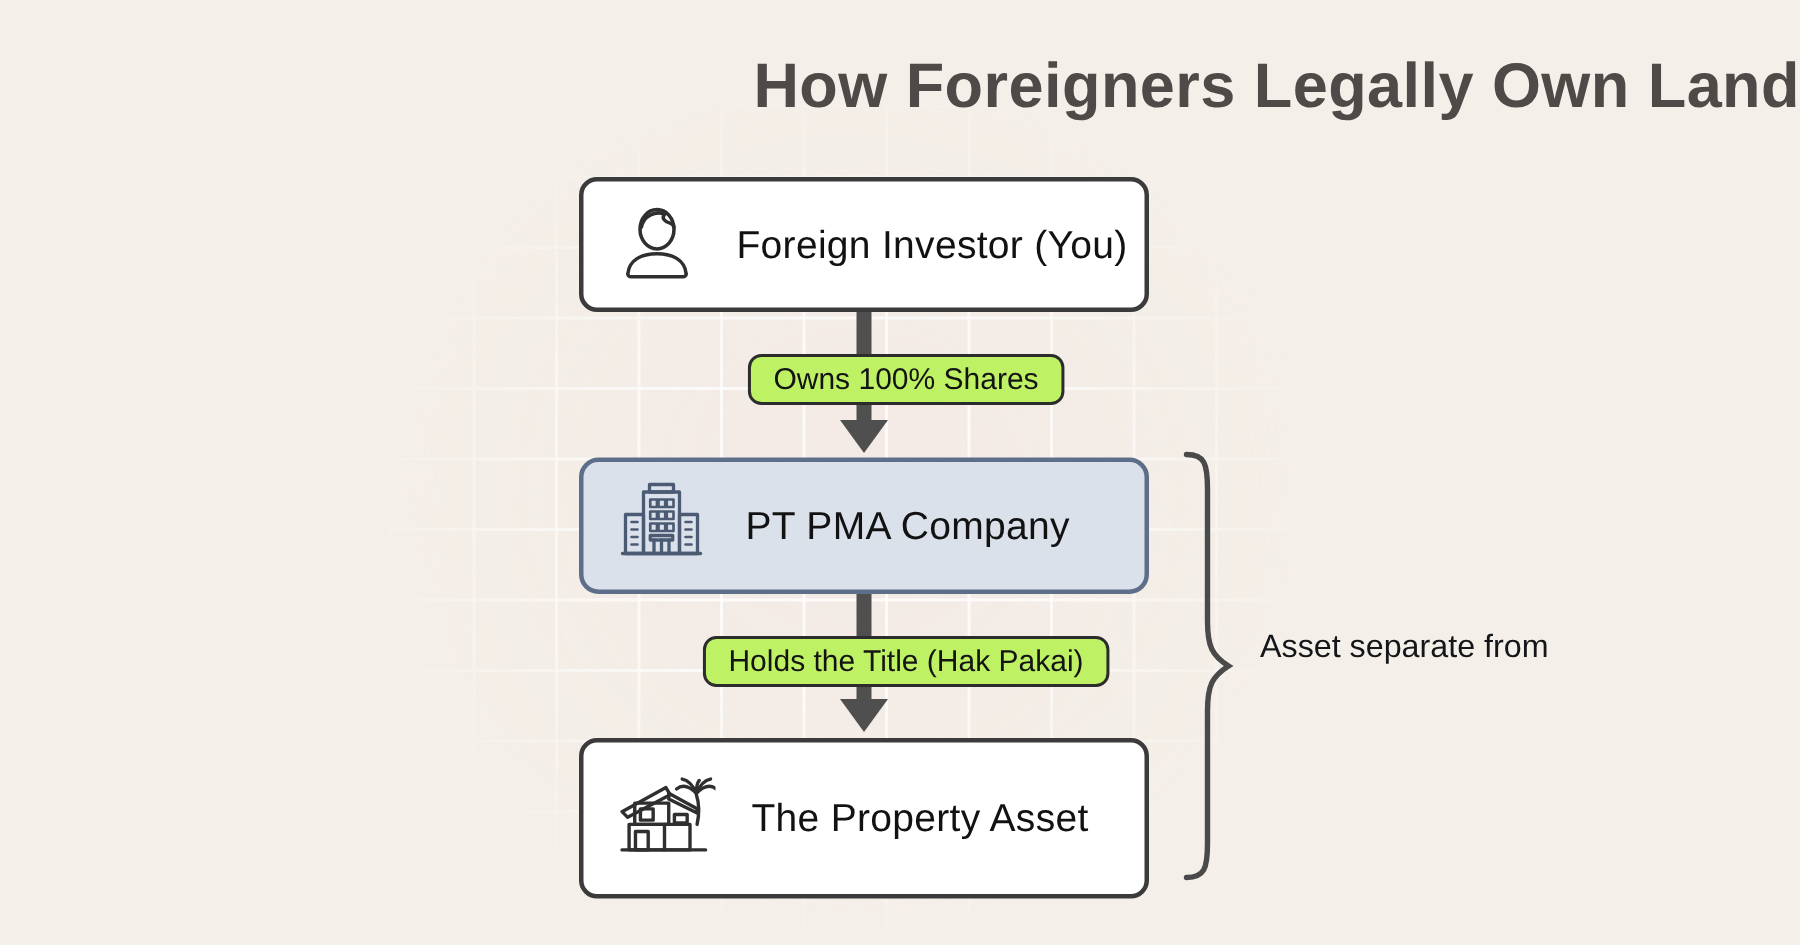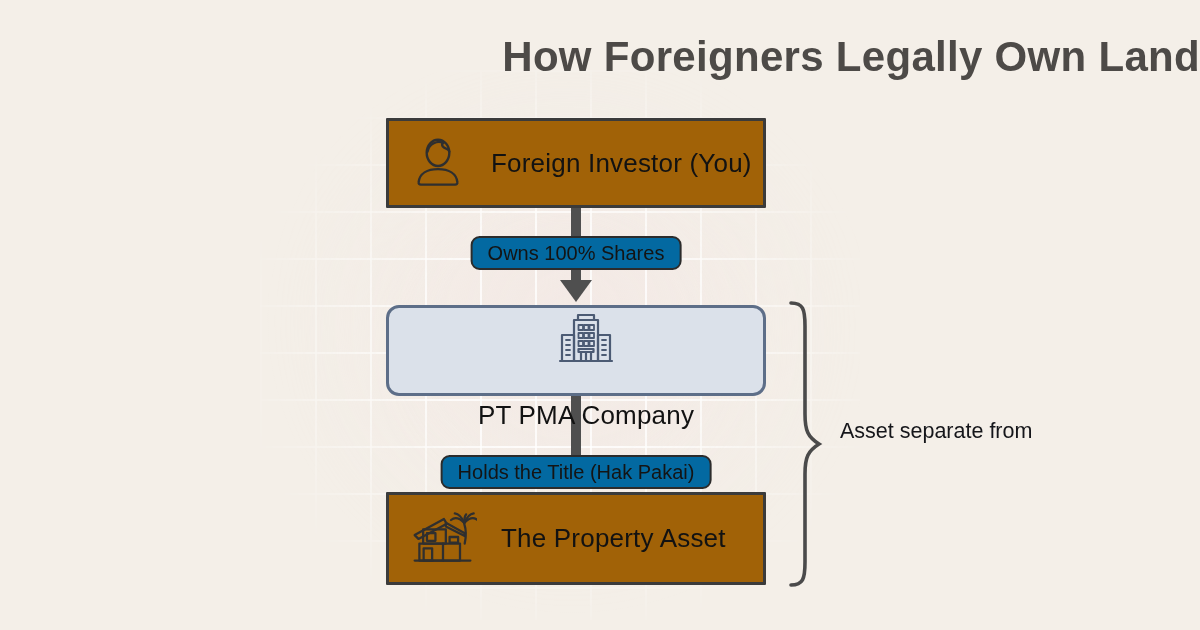--- a/index.html
+++ b/index.html
@@ -19,37 +19,37 @@
     -webkit-mask-image:radial-gradient(ellipse at center, #000 30%, transparent 78%);
     mask-image:radial-gradient(ellipse at center, #000 30%, transparent 78%);
     pointer-events:none;
   }
   .page-title{
     position:absolute;left:0;top:33px;width:1200px;text-align:right;
     font-size:42px;font-weight:700;color:#4d4a47;letter-spacing:.3px;
   }
   .node{
     position:absolute;left:386px;width:380px;height:90px;box-sizing:border-box;
-    background:#a16207;border:3px solid #3b3b3b;border-radius:1px;
+    background:#ffffff;border:3px solid #3b3b3b;border-radius:12px;
     display:flex;align-items:center;padding-left:20px;gap:24px;z-index:3;
   }
   .node--highlight{
-    background:#dbe1ea;border:3px solid #5d6e88;border-radius:13px;flex-direction:column;
+    background:#dbe1ea;border:3px solid #5d6e88;border-radius:13px;
   }
   .node .label{font-size:26px;font-weight:500;color:#121212;letter-spacing:.2px;}
   .node svg{flex:0 0 auto;}
   .shaft{position:absolute;left:571px;width:10px;background:#4f4f4f;z-index:1;}
   .ahead{
     position:absolute;left:560px;width:0;height:0;z-index:1;
     border-left:16px solid transparent;border-right:16px solid transparent;
     border-top:22px solid #4f4f4f;
   }
   .pill{
-    position:absolute;left:576px;transform:translateX(-50%);z-index:4;
-    background:#0369a1;border:2px solid #2c2c2c;border-radius:9px;
+    position:absolute;left:604px;transform:translateX(-50%);z-index:4;
+    background:#bef264;border:2px solid #2c2c2c;border-radius:9px;
     height:34px;line-height:31px;padding:0 15px;box-sizing:border-box;
     font-size:20px;color:#141414;white-space:nowrap;
   }
   .brace{position:absolute;left:786px;top:300px;z-index:2;}
   .annotation{
     position:absolute;left:840px;top:418px;z-index:2;
     font-size:21.5px;line-height:27px;color:#15161a;
   }
 </style>
 </head>
@@ -60,21 +60,21 @@
   <div class="grid-overlay"></div>
 
   <div class="page-title">How Foreigners Legally Own Land</div>
 
   <div class="shaft" style="top:206px;height:76px;"></div>
   <div class="ahead" style="top:280px;"></div>
   <div class="pill" style="top:236px;">Owns 100% Shares</div>
 
   <div class="shaft" style="top:394px;height:74px;"></div>
   <div class="ahead" style="top:466px;"></div>
-  <div class="pill" style="top:424px;margin-top:31px;">Holds the Title (Hak Pakai)</div>
+  <div class="pill" style="top:424px;">Holds the Title (Hak Pakai)</div>
 
   <div class="node" style="top:118px;">
     <span>
       <svg width="58" height="58" viewBox="0 0 64 64" fill="none" stroke="#2f2f2f" stroke-width="2.6" stroke-linecap="round" stroke-linejoin="round">
         <path d="M13 58 h38 c1.6 0 2.6-1.1 2.4-2.6 c-1-9.6-9.6-14.4-21.4-14.4 s-20.4 4.8-21.4 14.4 c-.2 1.5 .8 2.6 2.4 2.6 z"></path>
         <ellipse cx="32" cy="23" rx="12.5" ry="14.5"></ellipse>
         <path d="M20.5 21.5 c1.5-8.5 11-12.5 17-9.5 c-2.5 3 .5 5.5 4 6.5 c1.6 .5 2.6 1.6 3 3"></path>
       </svg>
     </span>
     <span class="label">Foreign Investor (You)</span>
@@ -101,21 +101,21 @@
           <path d="M48 32 h4 M48 37 h4 M48 42 h4 M48 47 h4"></path>
         </g>
         <rect x="24.5" y="41" width="15" height="3"></rect>
         <path d="M27 44 v9 M32 44 v9 M37 44 v9"></path>
         <path d="M6 53 h52"></path>
       </svg>
     </span>
     <span class="label">PT PMA Company</span>
   </div>
 
-  <div class="node" style="top:492px;height:93px;">
+  <div class="node" style="top:492px;height:107px;">
     <span>
       <svg width="68" height="62" viewBox="0 0 72 64" fill="none" stroke="#2f2f2f" stroke-width="2.4" stroke-linecap="round" stroke-linejoin="round">
         <path d="M6 57 h59"></path>
         <rect x="11" y="39" width="43" height="18"></rect>
         <path d="M36 39 V57"></path>
         <rect x="15.5" y="44" width="9" height="13"></rect>
         <rect x="15" y="24" width="24" height="15"></rect>
         <rect x="19" y="28" width="9" height="8"></rect>
         <path d="M6 30 L37 13 L40 18 L10 34 Z"></path>
         <path d="M39 17 L59 28 L59 31 L39 21 Z"></path>

